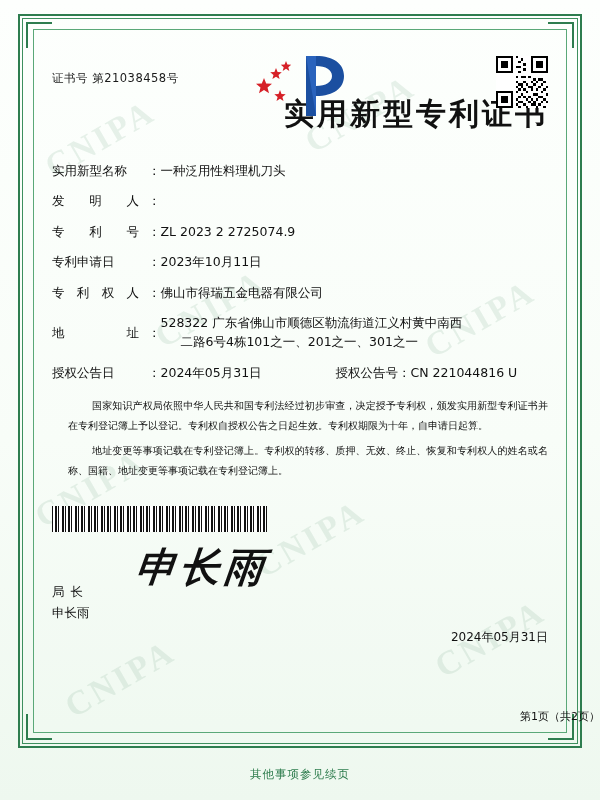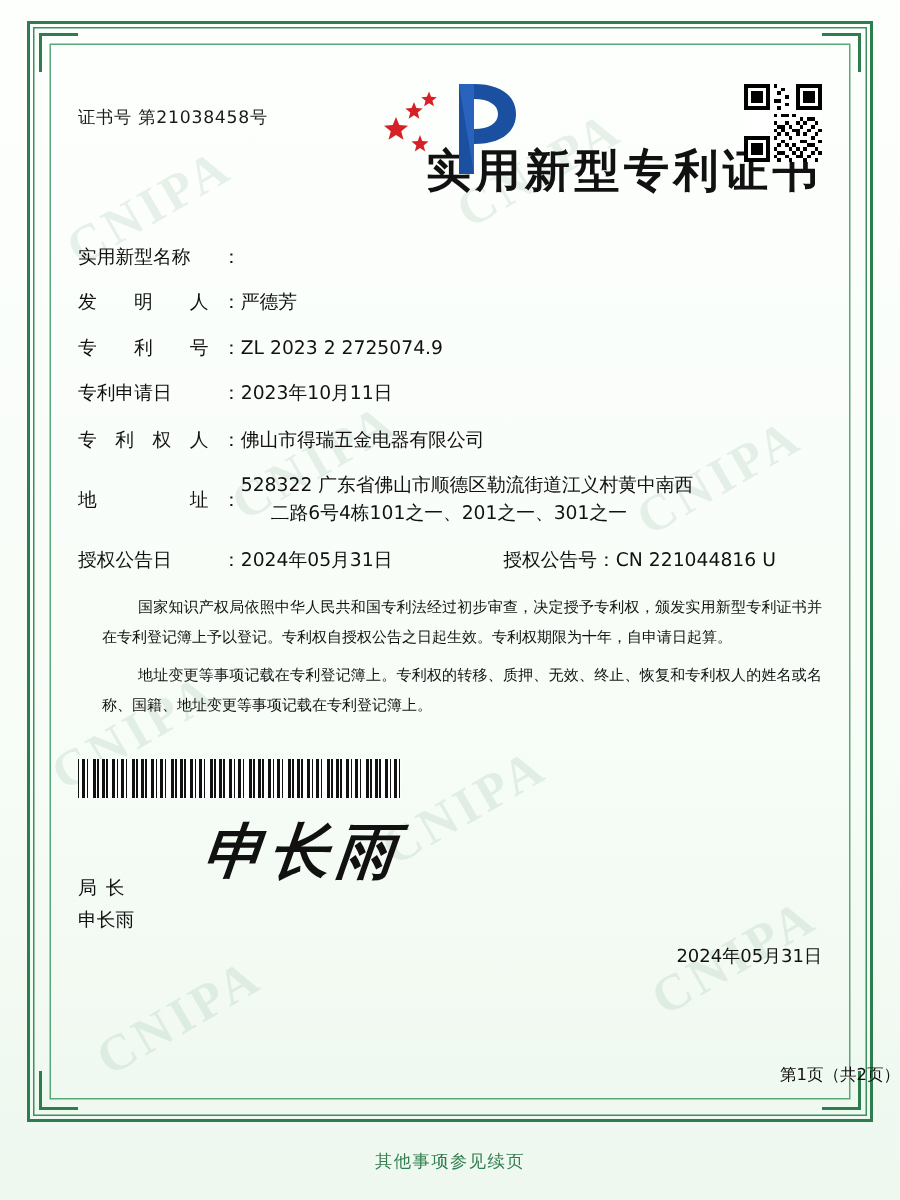--- a/index.html
+++ b/index.html
@@ -334,30 +334,30 @@
       </svg>
     </div>
 
     <div class="cert-no">证书号 第21038458号</div>
 
     <div class="title">实用新型专利证书</div>
 
     <div class="field">
       <div class="lbl">实用新型名称</div>
       <div class="colon">：</div>
+      <div class="val">一种泛用性料理机刀头</div>
     </div>
 
     <div class="field">
       <div class="lbl spread">
         <span>发</span>
         <span>明</span>
         <span>人</span>
       </div>
       <div class="colon">：</div>
-      <div class="val">严德芳</div>
     </div>
 
     <div class="field">
       <div class="lbl spread">
         <span>专</span>
         <span>利</span>
         <span>号</span>
       </div>
       <div class="colon">：</div>
       <div class="val">ZL 2023 2 2725074.9</div>

